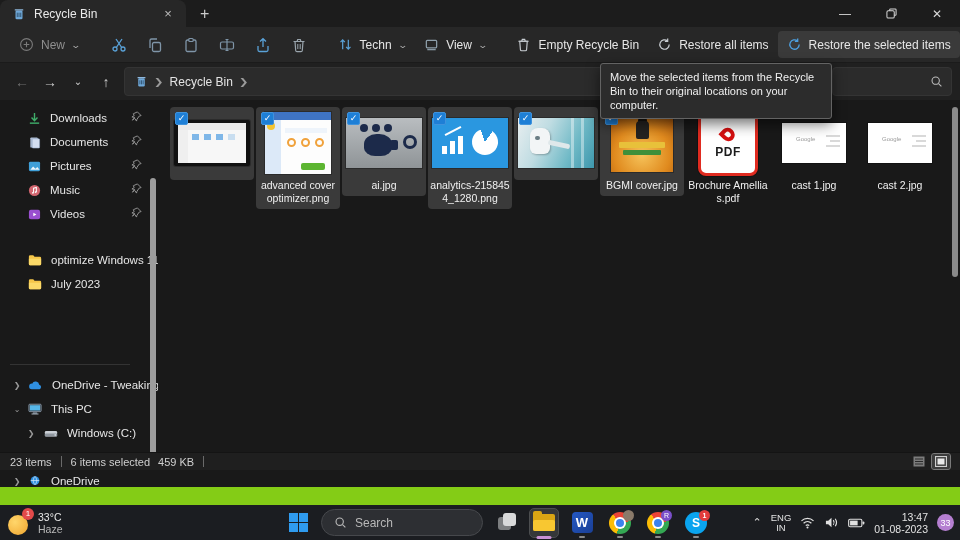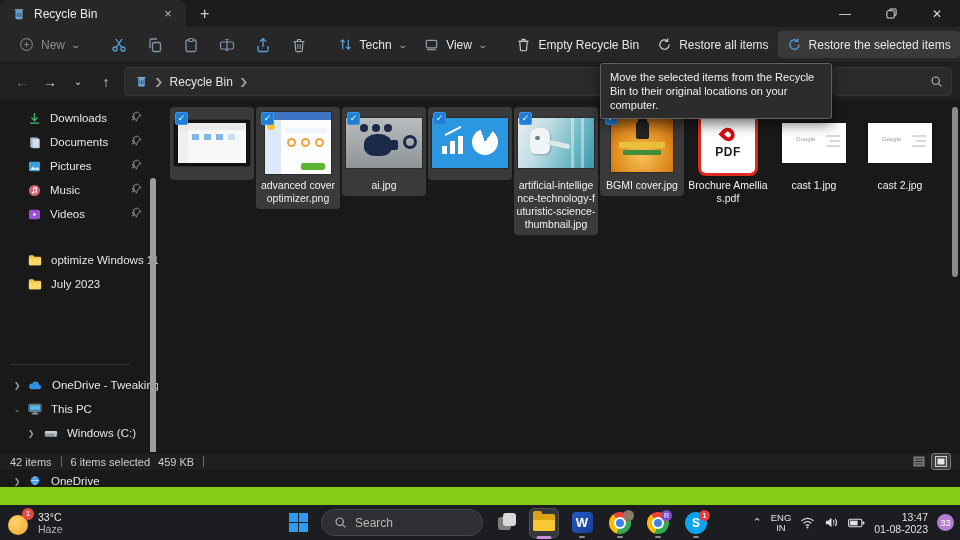--- a/index.html
+++ b/index.html
@@ -500,33 +500,33 @@
             <div class="tile selected">
               <div class="thumbwrap">
                 <div class="th th-analytics">
                   <div class="b" style="left:10px;height:8px"></div>
                   <div class="b" style="left:18px;height:13px"></div>
                   <div class="b" style="left:26px;height:18px"></div>
                   <div class="arrow"></div>
                   <div class="pie"></div>
                 </div>
               </div>
+              <div class="fname">analytics-2158454_1280.png</div>
               <div class="chk">✓</div>
             </div>
             <div class="tile selected">
               <div class="thumbwrap">
                 <div class="th th-robot">
                   <div class="streak" style="right:10px"></div>
                   <div class="streak" style="right:20px"></div>
                   <div class="head"></div>
                   <div class="eye"></div>
                   <div class="arm"></div>
                 </div>
               </div>
-              <div class="fname">artificial-intelligence-technology-futuristic-science-thumbnail.jpg</div>
               <div class="chk">✓</div>
             </div>
             <div class="tile selected">
               <div class="thumbwrap">
                 <div class="th th-bgmi">
                   <div class="helm"></div>
                   <div class="man"></div>
                   <div class="t1"></div>
                   <div class="t2"></div>
                 </div>
@@ -564,21 +564,21 @@
                 </div>
               </div>
               <div class="fname">cast 2.jpg</div>
             </div>
           </div>
         <div class="main-scroll"></div>
       </div>
     </div>
 
     <div class="statusbar">
-      <span>42 items</span>
+      <span>23 items</span>
       <span class="st-sep"></span>
       <span>6 items selected</span>
       <span style="margin-left:8px">459 KB</span>
       <span class="st-sep"></span>
       <div class="st-right">
         <div class="viewtoggle">
           <svg class="ic" width="12" height="11" viewBox="0 0 12 11">
               <rect x="0.5" y="0.5" width="11" height="10" fill="#7c7c7c"></rect>
               <path d="M2 3h8M2 5.5h8M2 8h8" stroke="#2a2a2a" stroke-width="1.2"></path>
             </svg>

